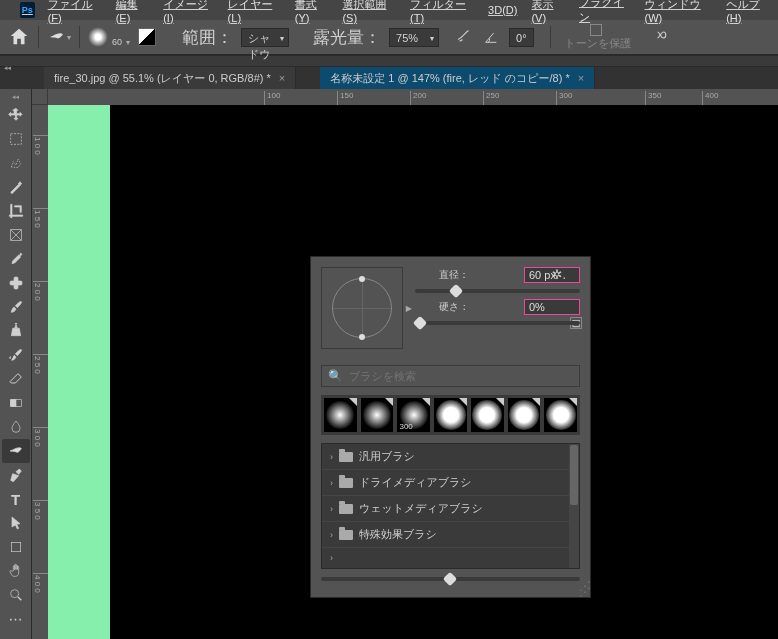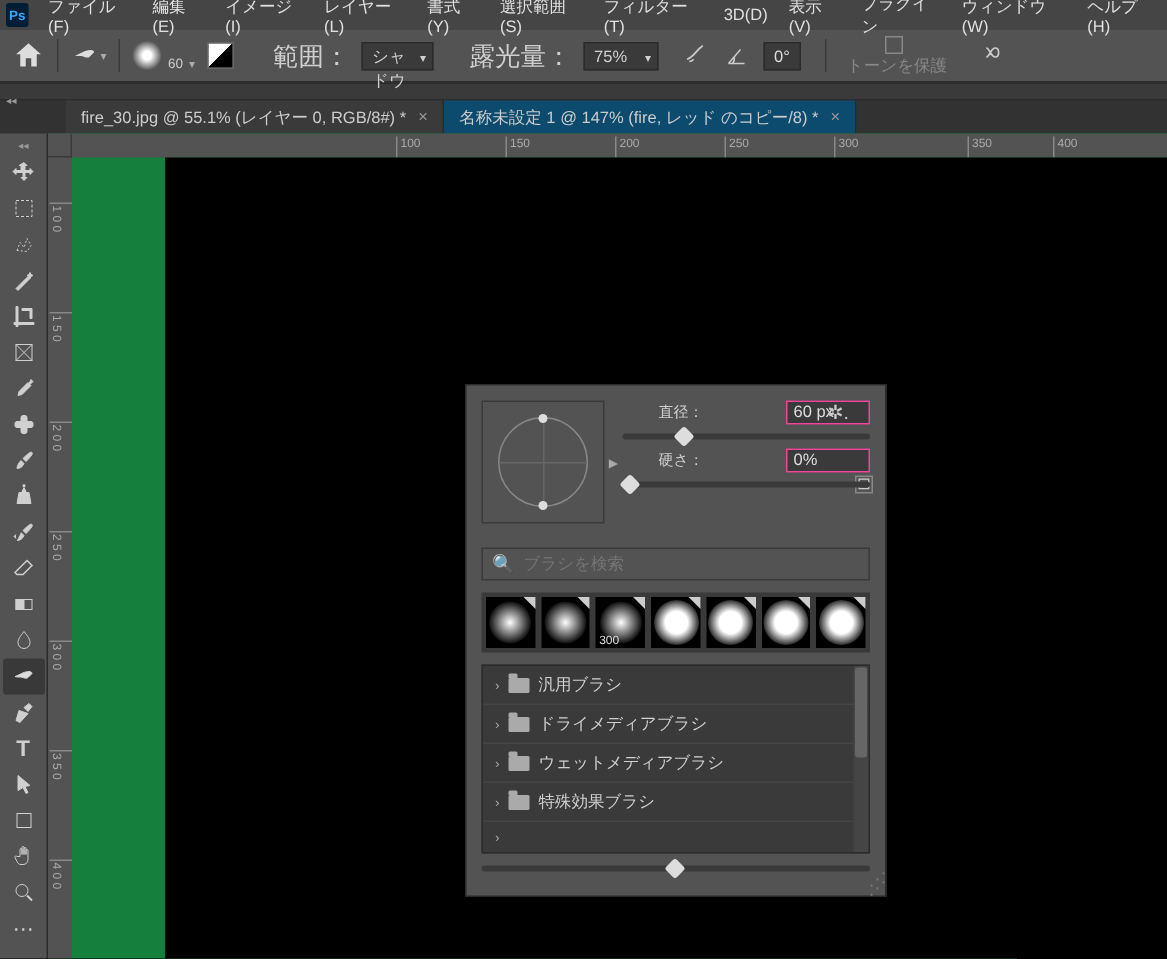--- a/index.html
+++ b/index.html
@@ -1,18 +1,18 @@
 <!DOCTYPE html>
 <html><head>
 <meta charset="utf-8">
 <style>
 * { margin: 0; padding: 0; box-sizing: border-box; font-family: 'Segoe UI', 'Meiryo', sans-serif; user-select: none; }
 body { background: #323232; color: #d0d0d0; width: 778px; height: 639px; overflow: hidden; position: relative; }
 
-.menubar { background: #454545; height: 20px; display: flex; align-items: center; font-size: 11px; padding-left: 4px; }
+.menubar { background: #454545; height: 20px; display: flex; align-items: center; font-size: 11px; padding-left: 20px; text-decoration: underline; }
 .ps-icon { width: 16px; height: 16px; background: #001e36; border-radius: 2px; display: inline-flex; align-items: center; justify-content: center; color: #31a8ff; font-size: 9px; font-weight: bold; margin-right: 6px; }
 .menu-item { padding: 0 7px; cursor: default; color: #e0e0e0; }
 
 .optbar { background: #535353; height: 35px; display: flex; align-items: center; padding-left: 8px; gap: 8px; border-bottom: 1px solid #2a2a2a; }
 .home-btn { width: 22px; height: 22px; display: flex; align-items: center; justify-content: center; }
 .opt-sep { width: 1px; height: 22px; background: #3a3a3a; }
 .opt-label { font-size: 17px; color: #d0d0d0; font-family: Liberation Serif, serif; }
 .dropdown { background: #3a3a3a; border: 1px solid #2a2a2a; padding: 1px 16px 1px 6px; font-size: 11px; color: #d0d0d0; position: relative; height: 19px; line-height: 16px; }
 .dropdown::after { content: '▾'; font-size: 8px; position: absolute; right: 4px; top: 2px; }
 .brush-dd { display: flex; align-items: flex-end; gap: 4px; }
@@ -20,33 +20,33 @@
 .num-small { font-size: 9px; color: #ccc; }
 .swap-icn { width: 18px; height: 18px; background: linear-gradient(135deg, #fff 50%, #000 50%); border: 1px solid #666; }
 .angle-icn { width: 20px; height: 20px; display: flex; align-items: center; justify-content: center; }
 .field-box { background: #3a3a3a; border: 1px solid #2a2a2a; padding: 1px 6px; font-size: 11px; color: #ddd; height: 19px; line-height: 16px; }
 .checkbox { width: 12px; height: 12px; border: 1px solid #888; display: inline-block; vertical-align: middle; margin-right: 4px; }
 .disabled { color: #888; flex-direction: column; }
 
 .collapse-strip { height: 12px; background: #3a3a3a; border-top: 1px solid #2a2a2a; border-bottom: 1px solid #2a2a2a; }
 .collapse-strip::before { content: '◂◂'; font-size: 7px; color: #999; padding-left: 4px; }
 
-.tabbar { height: 22px; background: #323232; display: flex; align-items: stretch; padding-left: 44px; }
+.tabbar { height: 22px; background: #323232; display: flex; align-items: stretch; padding-left: 44px; gap: 24px; }
 .tab { display: flex; align-items: center; padding: 0 10px; font-size: 11px; color: #ccc; background: #3a3a3a; border-right: 1px solid #2a2a2a; }
 .tab.active { background: #0c4a6e; }
 .tab-x { margin-left: 8px; font-size: 11px; color: #999; }
 
 .workspace { display: flex; height: calc(639px - 20px - 35px - 12px - 22px); }
 .toolbox { width: 32px; background: #535353; display: flex; flex-direction: column; align-items: center; padding-top: 4px; border-right: 1px solid #2a2a2a; }
 .toolbox::before { content: '◂◂'; font-size: 7px; color: #999; height: 10px; }
 .tool { width: 28px; height: 24px; display: flex; align-items: center; justify-content: center; color: #d0d0d0; font-size: 13px; border-radius: 2px; margin: 0; }
 .tool.active { background: #393939; }
 .tool svg { width: 16px; height: 16px; fill: #d0d0d0; stroke: #d0d0d0; }
 
-.canvas-wrap { flex: 1; background: #15803d; position: relative; overflow: hidden; }
+.canvas-wrap { flex: 1; background: #86efac; position: relative; overflow: hidden; }
 .ruler-h { position: absolute; top: 0; left: 0; right: 0; height: 16px; background: #535353; display: flex; }
 .ruler-v { position: absolute; top: 0; left: 0; bottom: 0; width: 16px; background: #535353; }
 .rc { position: absolute; left: 0; top: 0; width: 16px; height: 16px; background: #535353; border-right: 1px solid #3a3a3a; border-bottom: 1px solid #3a3a3a; z-index: 2; }
 .ruler-h .tick { position: absolute; top: 2px; font-size: 8px; color: #aaa; border-left: 1px solid #888; padding-left: 2px; height: 14px; }
 .ruler-v .tick { position: absolute; left: 1px; font-size: 8px; color: #aaa; border-top: 1px solid #888; padding-top: 1px; writing-mode: vertical-lr; width: 15px; }
 .canvas { position: absolute; top: 16px; left: 78px; width: 700px; height: 600px; background: #000; }
 
 .brush-panel { position: absolute; left: 278px; top: 167px; width: 281px; background: #535353; border: 1px solid #2a2a2a; box-shadow: 0 2px 8px rgba(0,0,0,0.5); padding: 10px; }
 .bp-row1 { display: flex; gap: 12px; }
 .angle-control { width: 82px; height: 82px; border: 1px solid #3a3a3a; display: flex; align-items: center; justify-content: center; position: relative; }

